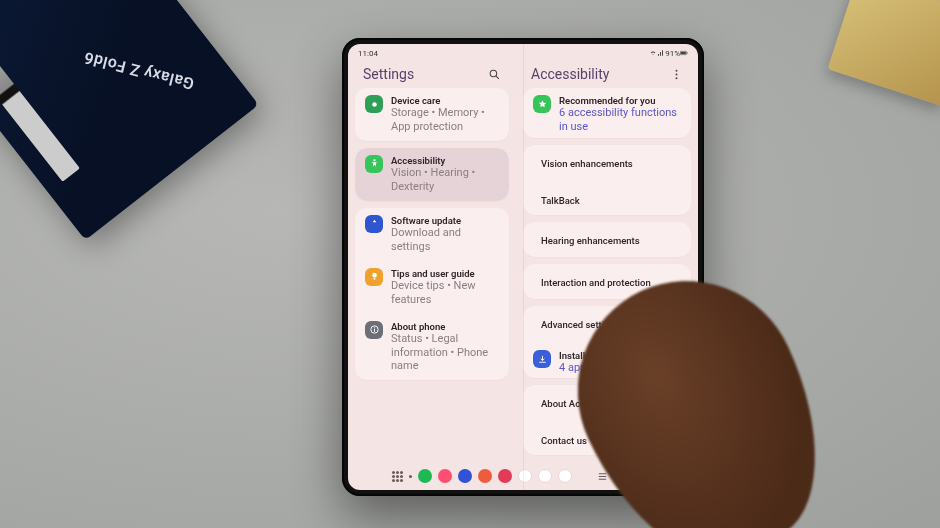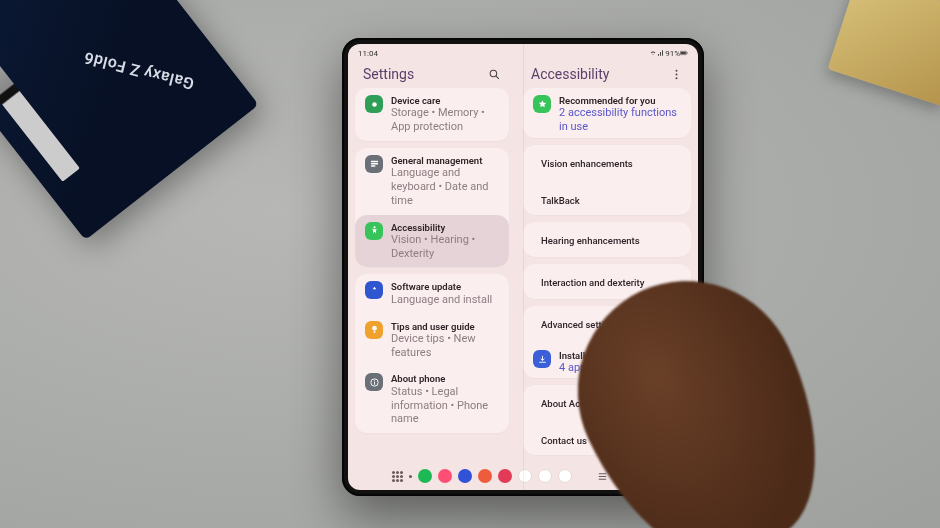--- a/index.html
+++ b/index.html
@@ -106,33 +106,20 @@
               </div>
             <div class="texts">
               <div class="title">Device care</div>
               <div class="sub">Storage  •  Memory  •  App protection</div>
             </div>
           </div>
         </div>
 
 
         <div class="group">
-          <div class="item">
-            <div class="icon" style="background:#6b6f78">
-                <svg viewBox="0 0 24 24" fill="#fff">
-                  <rect x="4" y="6" width="16" height="3" rx="1.5"></rect>
-                  <rect x="4" y="11" width="16" height="3" rx="1.5"></rect>
-                  <rect x="4" y="16" width="10" height="3" rx="1.5"></rect>
-                </svg>
-              </div>
-            <div class="texts">
-              <div class="title">General management</div>
-              <div class="sub">Language and keyboard  •  Date and time</div>
-            </div>
-          </div>
           <div class="item selected">
             <div class="icon" style="background:#37c45a">
                 <svg viewBox="0 0 24 24" fill="#fff">
                   <circle cx="12" cy="5" r="2.5"></circle>
                   <path d="M5 9h14l-4 2v8l-2-4h-2l-2 4v-8z"></path>
                 </svg>
               </div>
             <div class="texts">
               <div class="title">Accessibility</div>
               <div class="sub">Vision  •  Hearing  •  Dexterity</div>
@@ -142,21 +129,21 @@
 
         <div class="group">
           <div class="item">
             <div class="icon" style="background:#2f55d0">
                 <svg viewBox="0 0 24 24" fill="#fff">
                   <path d="M12 4v9M8 9l4-5 4 5M5 18h14"></path>
                 </svg>
               </div>
             <div class="texts">
               <div class="title">Software update</div>
-              <div class="sub">Language and install</div>
+              <div class="sub">Download and settings</div>
             </div>
           </div>
           <div class="item">
             <div class="icon" style="background:#f0a12b">
                 <svg viewBox="0 0 24 24" fill="#fff">
                   <circle cx="12" cy="9" r="5"></circle>
                   <rect x="10" y="15" width="4" height="4" rx="1"></rect>
                 </svg>
               </div>
             <div class="texts">
@@ -192,21 +179,21 @@
 
         <div class="group">
           <div class="item">
             <div class="icon" style="background:#37c45a">
                 <svg viewBox="0 0 24 24" fill="#fff">
                   <path d="M12 3l2.5 5 5.5.8-4 3.9.9 5.5L12 15l-4.9 2.6.9-5.5-4-3.9 5.5-.8z"></path>
                 </svg>
               </div>
             <div class="texts">
               <div class="title">Recommended for you</div>
-              <div class="sub accent">2 accessibility functions in use</div>
+              <div class="sub accent">6 accessibility functions in use</div>
             </div>
           </div>
         </div>
 
         <div class="group">
           <div class="row">
             <div class="icon" style="background:#3a5fd9"><svg viewBox="0 0 24 24" fill="#fff">
                   <ellipse cx="12" cy="12" rx="8" ry="5" fill="none" stroke="#fff" stroke-width="2"></ellipse>
                   <circle cx="12" cy="12" r="2.2"></circle>
                 </svg></div>
@@ -229,21 +216,21 @@
                 </svg></div>
             <div class="title">Hearing enhancements</div>
           </div>
         </div>
 
         <div class="group">
           <div class="row">
             <div class="icon" style="background:#cf3b3b"><svg viewBox="0 0 24 24" fill="#fff">
                   <path d="M9 3v9l-2-2-3 3 6 7h8V10l-3-1V3z"></path>
                 </svg></div>
-            <div class="title">Interaction and dexterity</div>
+            <div class="title">Interaction and protection</div>
           </div>
         </div>
 
         <div class="group">
           <div class="row">
             <div class="icon" style="background:#3a5fd9"><svg viewBox="0 0 24 24" fill="#fff">
                   <circle cx="12" cy="12" r="3"></circle>
                   <path d="M12 2v3M12 19v3M2 12h3M19 12h3M5 5l2 2M17 17l2 2M19 5l-2 2M5 19l2-2" stroke="#fff" stroke-width="2"></path>
                 </svg></div>
             <div class="title">Advanced settings</div>

